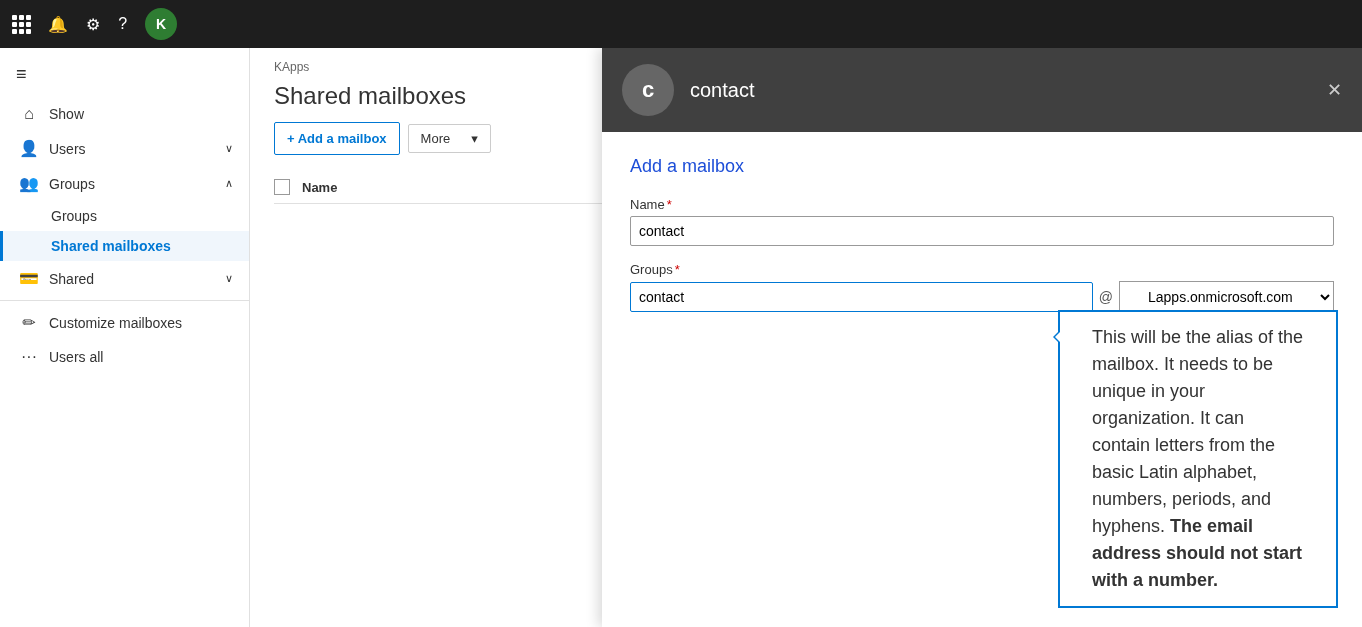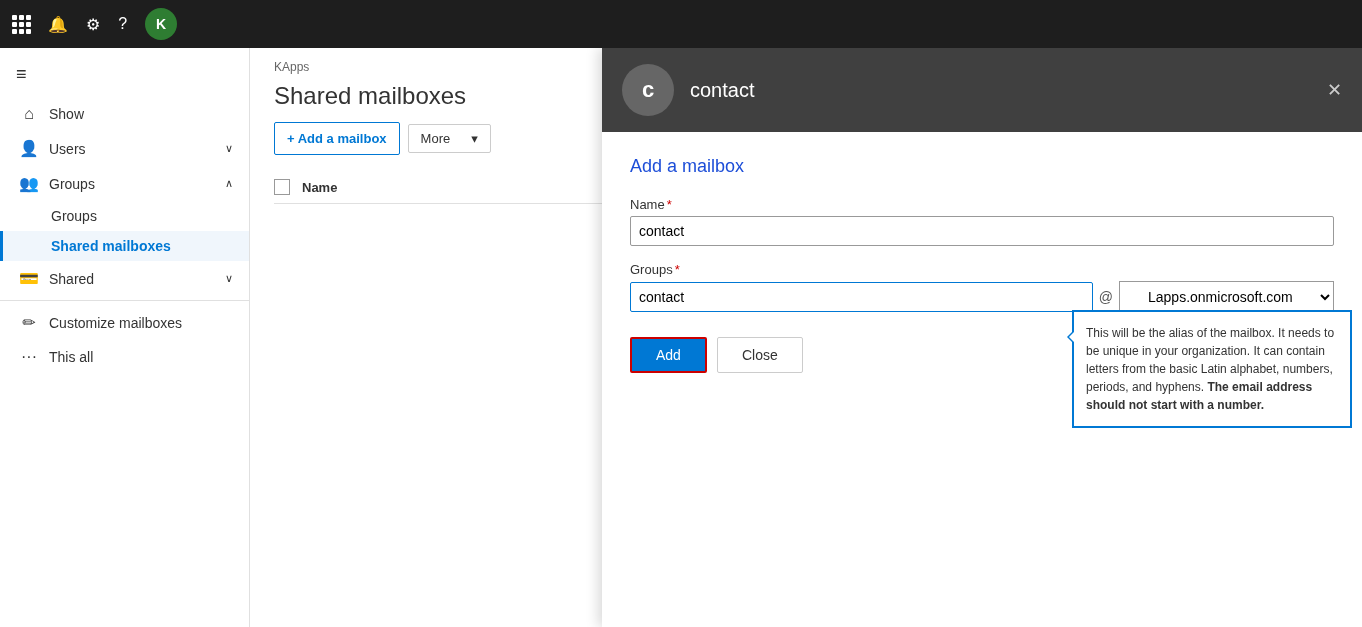--- a/index.html
+++ b/index.html
@@ -269,26 +269,26 @@
       background: #fff;
       outline: none;
       cursor: pointer;
       min-width: 180px;
     }
 
     
     .tooltip-box {
       position: absolute;
       top: 178px;
-      right: 10px;
+      right: 24px;
       width: 280px;
       border: 2px solid #0078d4;
       background: #fff;
-      padding: 12px 12px;
-      font-size: 12px;
+      padding: 12px 32px;
+      font-size: 18px;
       color: #333;
       line-height: 1.5;
       z-index: 200;
     }
     .tooltip-box::before {
       content: '';
       position: absolute;
       left: -14px;
       top: 18px;
       border: 7px solid transparent;
@@ -387,21 +387,21 @@
 
     <div class="sidebar-divider"></div>
 
     <div class="sidebar-item">
       <span class="icon">✏</span>
       <span>Customize mailboxes</span>
     </div>
 
     <div class="sidebar-item">
       <span class="icon">···</span>
-      <span>This all</span>
+      <span>Users all</span>
     </div>
   </div>
 
   <div class="main-content">
     <div class="breadcrumb">KApps</div>
 
     <div class="page-header">
       <h1 class="page-title">Shared mailboxes</h1>
       <div class="toolbar">
         <button class="btn-outline">+ Add a mailbox</button>
@@ -458,21 +458,17 @@
               <option>Lapps.onmicrosoft.com</option>
             </select>
           </div>
         </div>
 
         <div class="tooltip-box">
           <span>This will be the alias of the mailbox. It needs to be unique in your organization. It can contain letters from the basic Latin alphabet, numbers, periods, and hyphens.</span>
           <strong>The email address should not start with a number.</strong>
         </div>
 
-        <div class="form-actions">
-          <button class="btn-primary">Add</button>
-          <button class="btn-secondary">Close</button>
-        </div>
       </div>
     </div>
 
   </div>
 </div>
 
 </body></html>

